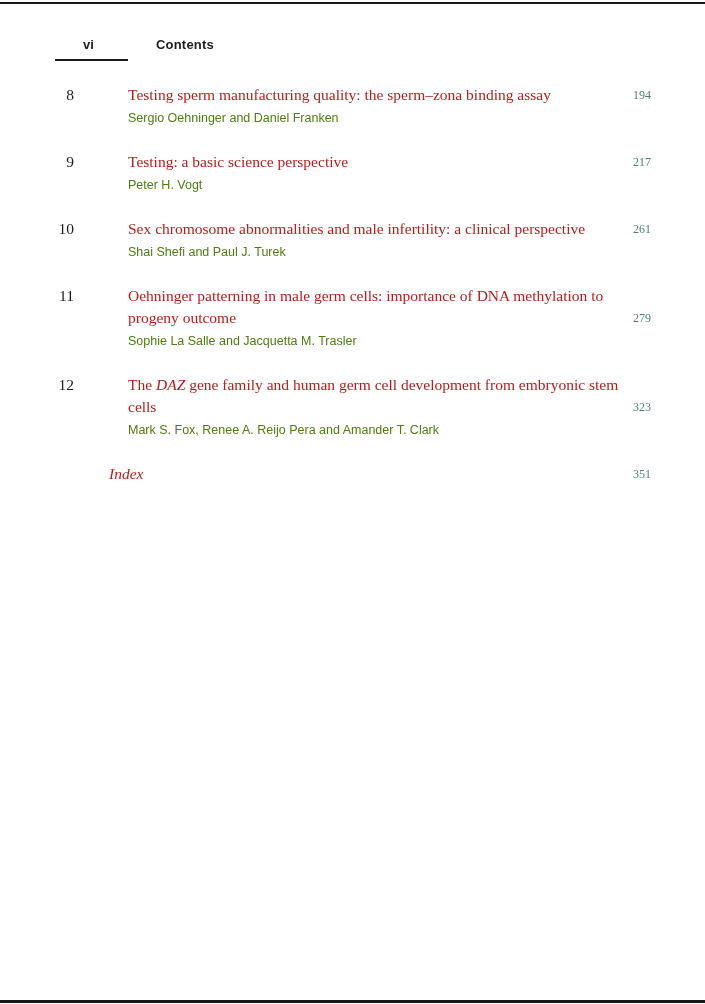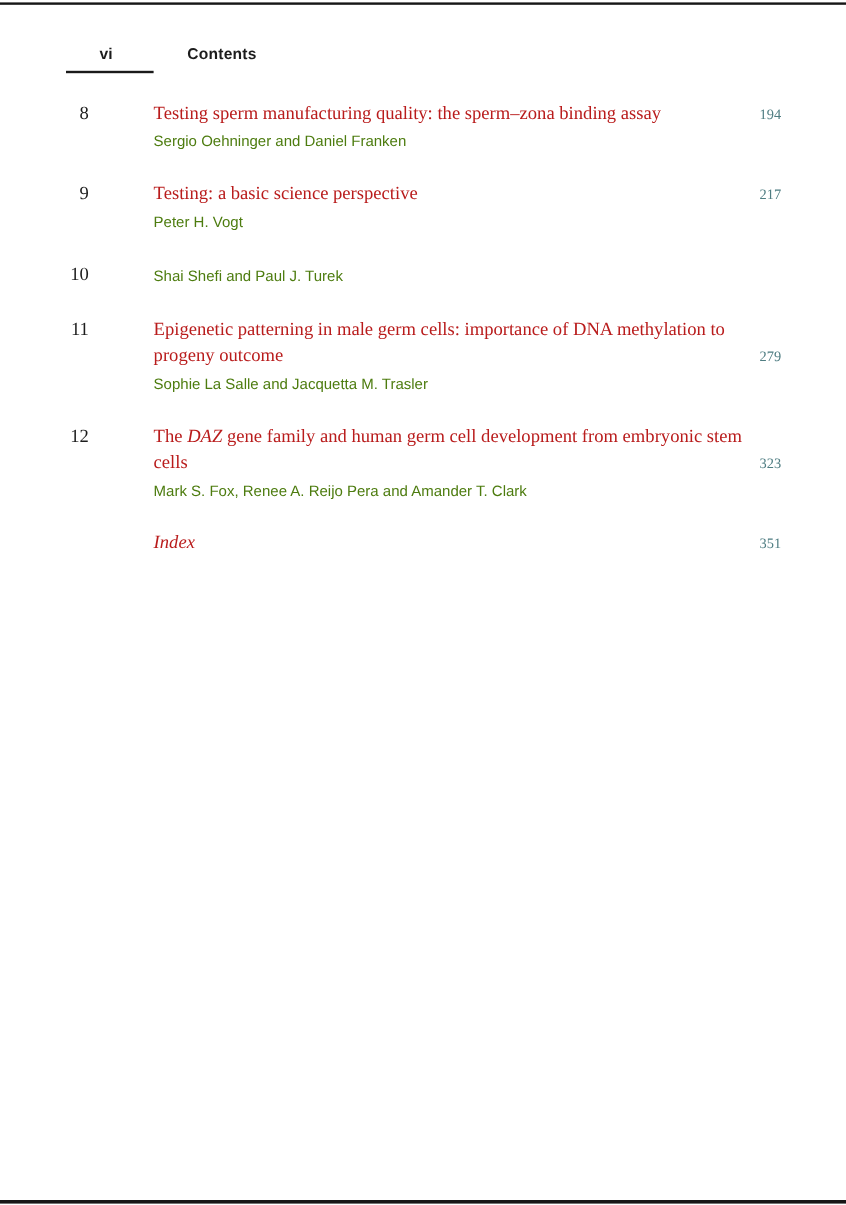--- a/index.html
+++ b/index.html
@@ -96,20 +96,21 @@
   }
   .entry-authors {
     margin-top: 3px;
     font-family: "Liberation Sans", sans-serif;
     font-size: 12.5px;
     line-height: 18px;
     color: #4d7c0f;
   }
   .index-entry {
     margin-top: 4px;
+    flex-direction: column;
   }
   .index-entry .entry-title {
     font-style: italic;
   }
 </style>
 </head>
 <body>
 
 <div class="sheet">
   <div class="rule-top"></div>
@@ -142,29 +143,33 @@
             <div class="entry-title">Testing: a basic science perspective</div>
             <div class="entry-page">217</div>
           </div>
           <div class="entry-authors">Peter H. Vogt</div>
         </div>
       </div>
 
       <div class="entry">
         <div class="entry-num">10</div>
         <div class="entry-main">
+          <div class="title-row">
+            <div class="entry-title">Sex chromosome abnormalities and male infertility: a clinical perspective</div>
+            <div class="entry-page">261</div>
+          </div>
           <div class="entry-authors">Shai Shefi and Paul J. Turek</div>
         </div>
       </div>
 
       <div class="entry">
         <div class="entry-num">11</div>
         <div class="entry-main">
           <div class="title-row">
-            <div class="entry-title">Epigenetic patterning in male germ cells: importance of DNA methylation to progeny outcome</div>
+            <div class="entry-title">Oehninger patterning in male germ cells: importance of DNA methylation to progeny outcome</div>
             <div class="entry-page">279</div>
           </div>
           <div class="entry-authors">Sophie La Salle and Jacquetta M. Trasler</div>
         </div>
       </div>
 
       <div class="entry">
         <div class="entry-num">12</div>
         <div class="entry-main">
           <div class="title-row">

